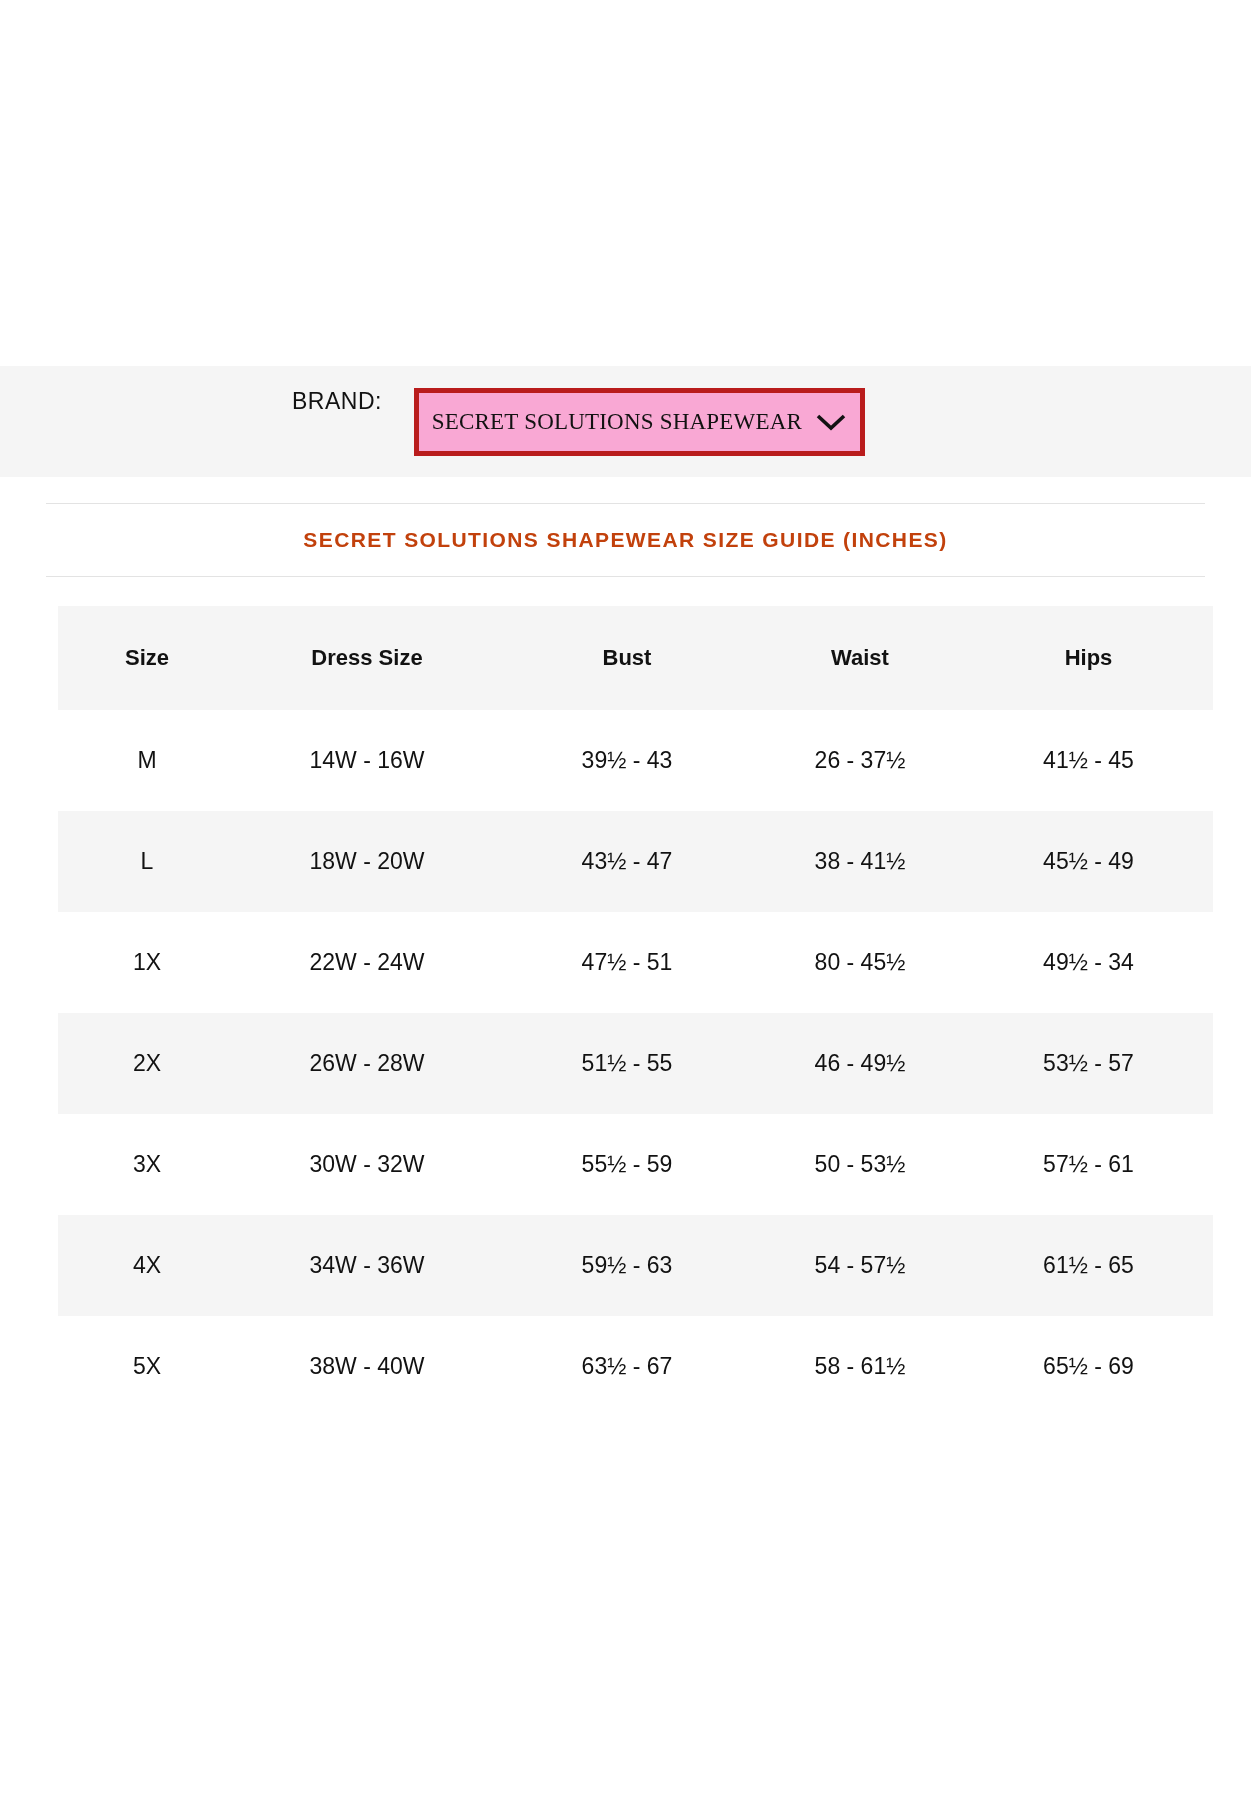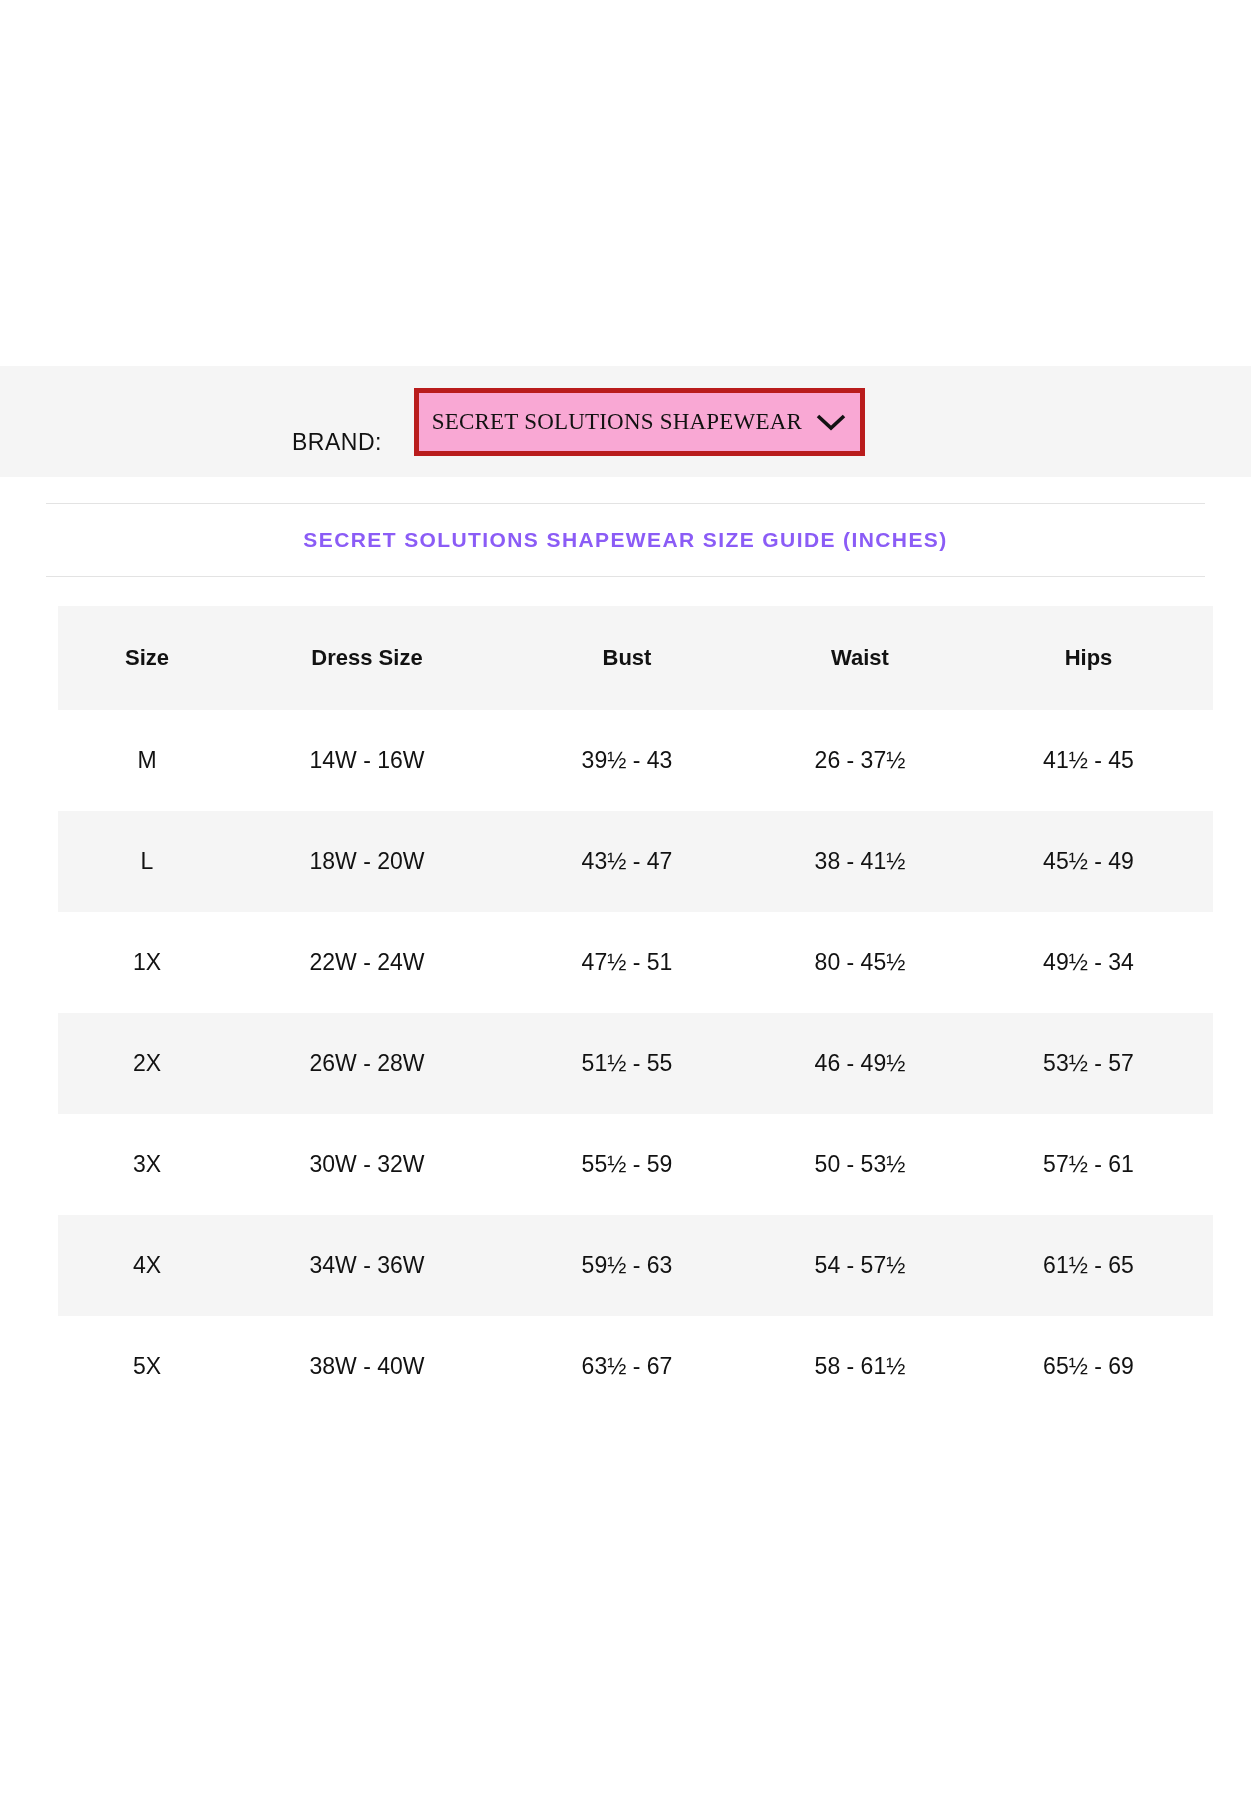--- a/index.html
+++ b/index.html
@@ -21,21 +21,21 @@
     top: 366px;
     left: 0;
     width: 1251px;
     height: 111px;
     background: #f5f5f5;
     display: flex;
     align-items: center;
   }
   .brand-bar-inner {
     display: flex;
-    align-items: flex-end;
+    align-items: flex-start;
     margin-left: 292px;
     gap: 32px;
   }
   .brand-label {
     font-size: 23px;
     letter-spacing: 0.5px;
     color: #121212;
     white-space: nowrap;
   }
   .brand-dropdown {
@@ -72,21 +72,21 @@
     top: 504px;
     left: 46px;
     width: 1159px;
     height: 72px;
     display: flex;
     align-items: center;
     justify-content: center;
     font-size: 21px;
     font-weight: bold;
     letter-spacing: 1.4px;
-    color: #8b5cf6;
+    color: #c2410c;
     text-align: center;
     white-space: nowrap;
   }
   
   .size-table {
     position: absolute;
     top: 606px;
     left: 58px;
     width: 1155px;
   }

